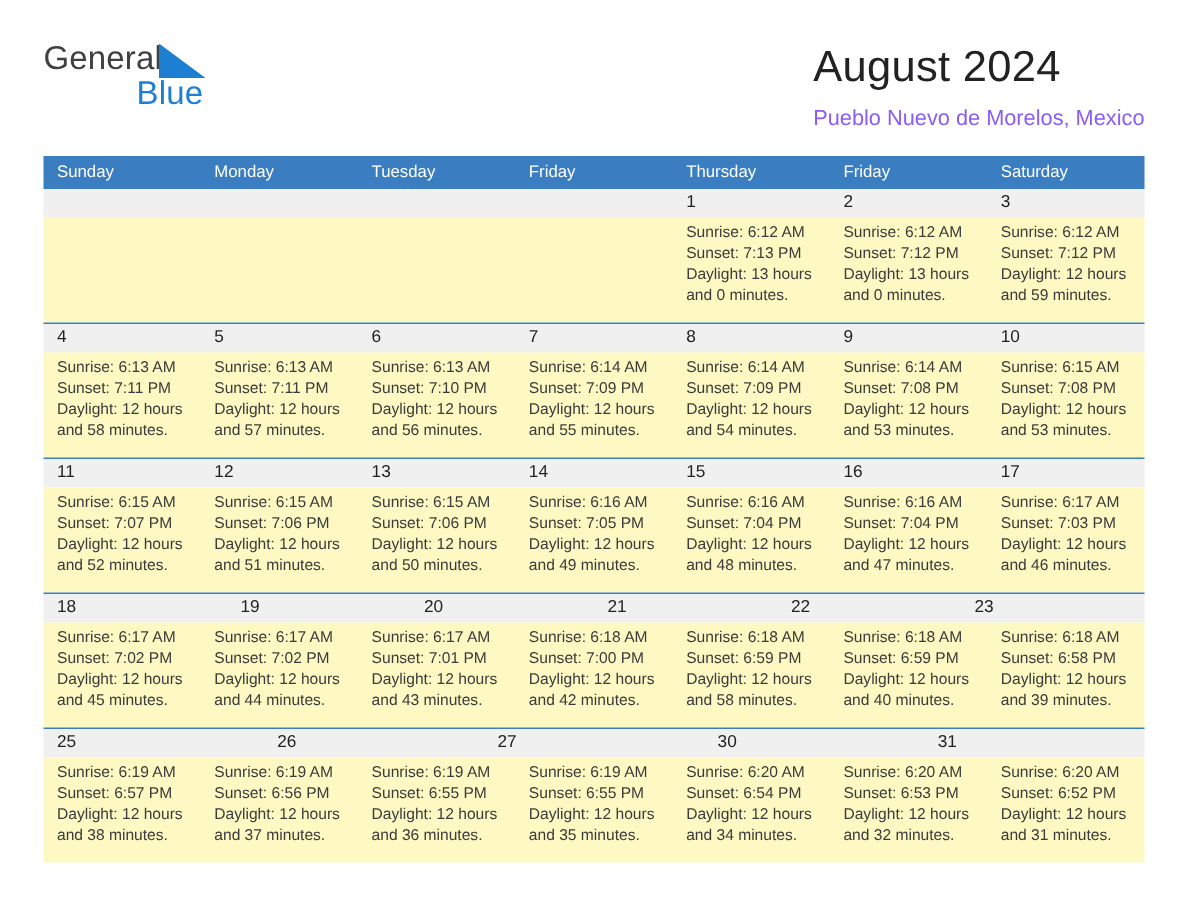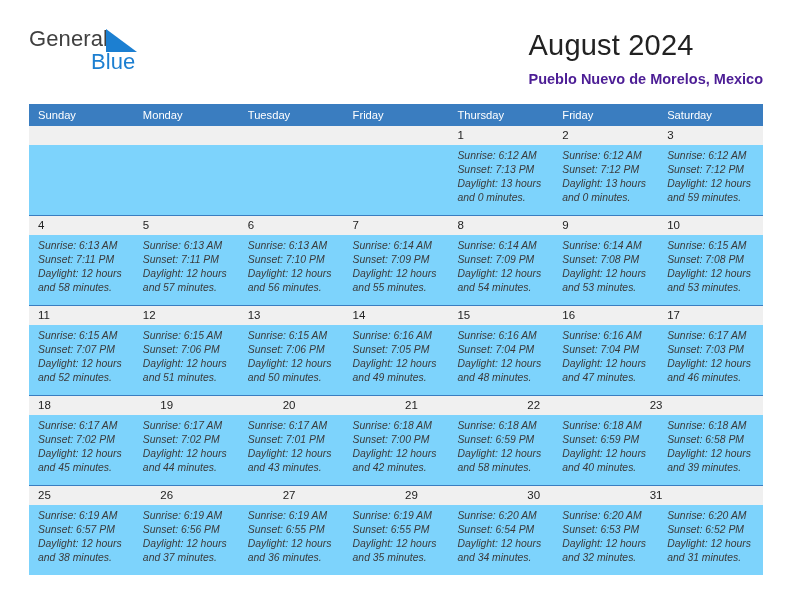--- a/index.html
+++ b/index.html
@@ -68,22 +68,22 @@
   .cal-title {
     font-size: 29px;
     font-weight: 400;
     color: #222222;
     line-height: 38px;
     letter-spacing: 0.2px;
   }
   .cal-subtitle {
     margin-top: 6px;
     font-size: 14.5px;
-    font-weight: 700;
-    color: #4c1d95;
+    font-weight: 400;
+    color: #8b5cf6;
     line-height: 18px;
   }
 
   
   .cal {
     position: absolute;
     left: 29px;
     top: 104px;
     width: 734px;
   }
@@ -115,23 +115,22 @@
   .datecell {
     flex: 1 1 0;
     font-size: 11.5px;
     line-height: 19px;
     color: #222222;
     padding-left: 9px;
   }
   .inforow {
     display: flex;
     width: 100%;
-    background: #7dd3fc;
+    background: #fef9c3;
     min-height: 70px;
-    font-style: italic;
   }
   .infocell {
     flex: 1 1 0;
     padding: 4px 6px 0 9px;
   }
   .infoline {
     font-size: 10.4px;
     line-height: 14.1px;
     color: #3b3b3b;
     white-space: nowrap;
@@ -391,21 +390,20 @@
               <div class="infoline">Daylight: 12 hours</div>
               <div class="infoline">and 39 minutes.</div>
             </div>
           </div>
         </div>
         <div class="week">
           <div class="daterow">
             <div class="datecell">25</div>
             <div class="datecell">26</div>
             <div class="datecell">27</div>
-            <div class="datecell">29</div>
             <div class="datecell">30</div>
             <div class="datecell">31</div>
           </div>
           <div class="inforow">
             <div class="infocell">
               <div class="infoline">Sunrise: 6:19 AM</div>
               <div class="infoline">Sunset: 6:57 PM</div>
               <div class="infoline">Daylight: 12 hours</div>
               <div class="infoline">and 38 minutes.</div>
             </div>

